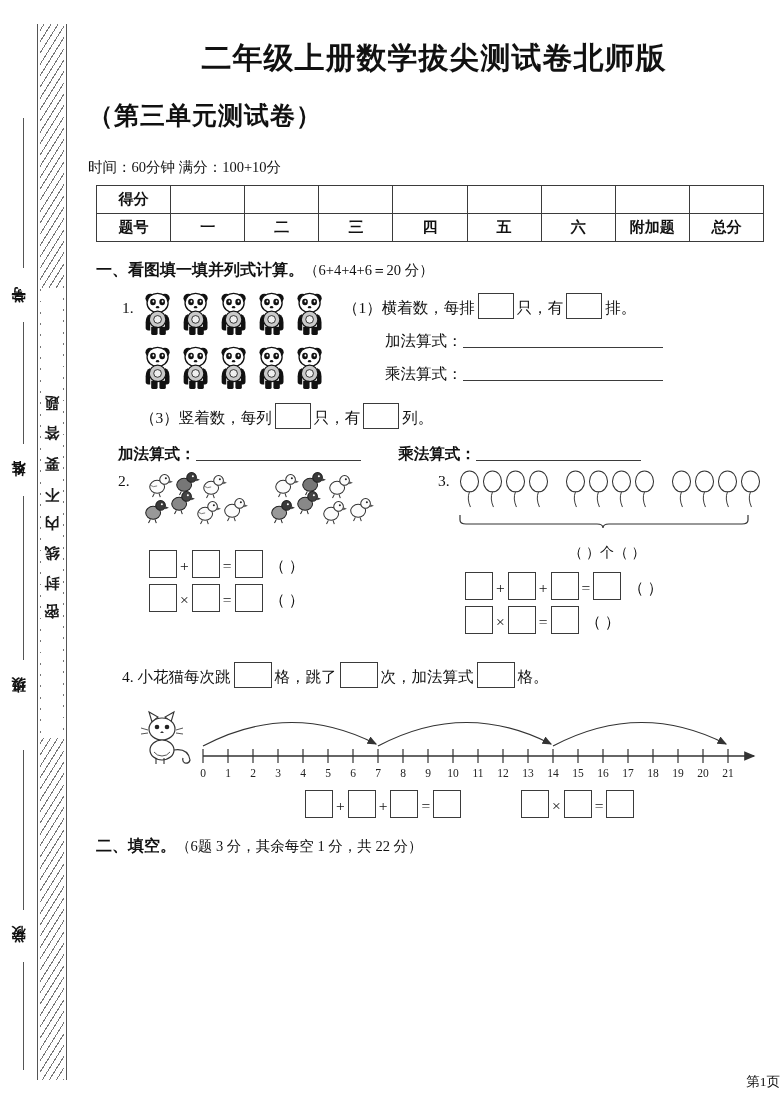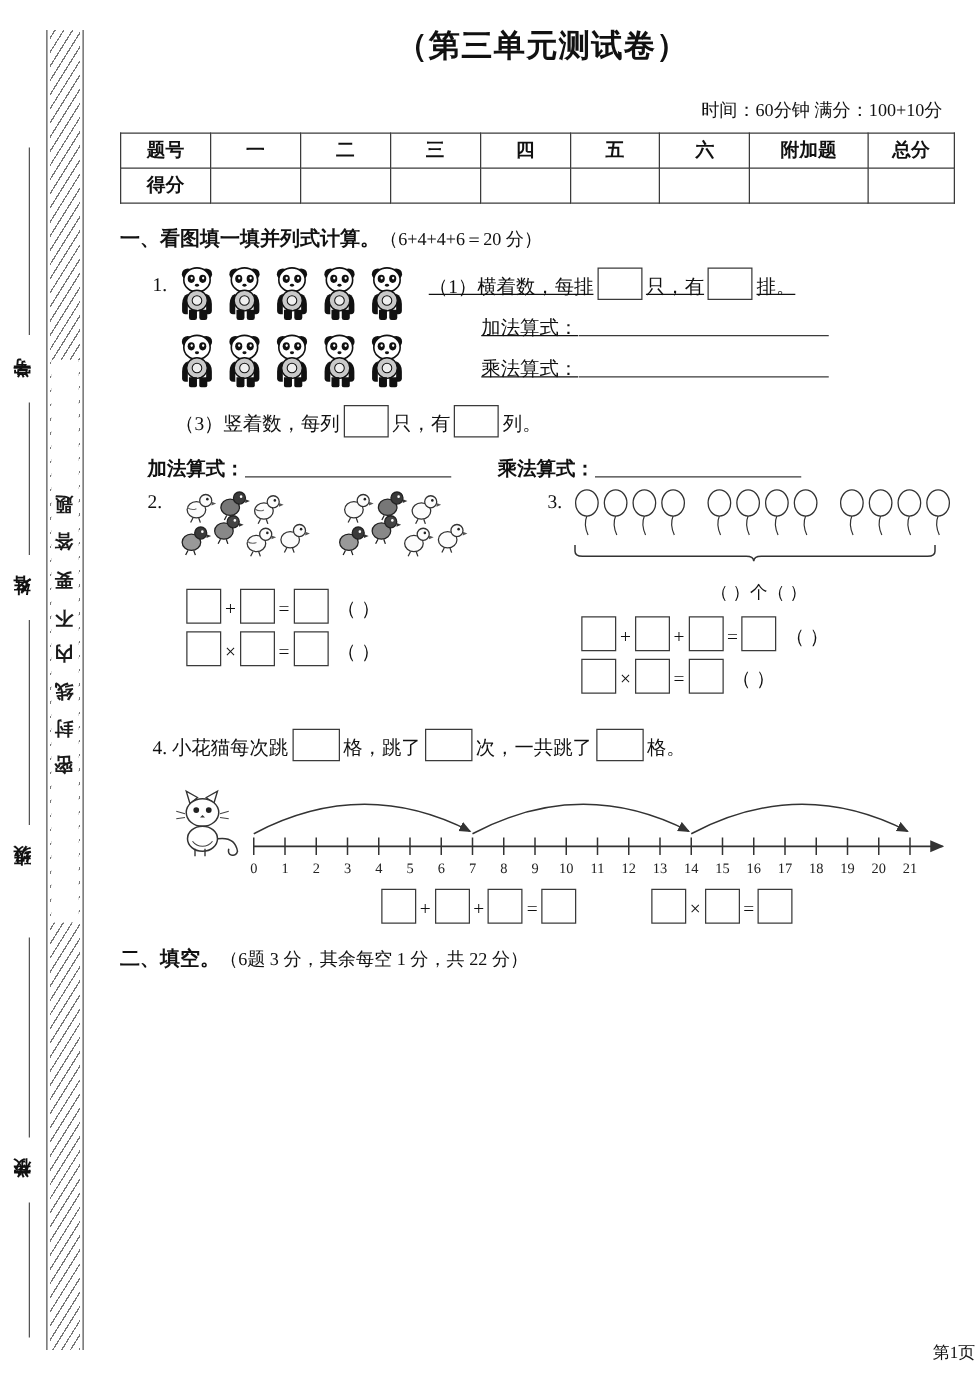--- a/index.html
+++ b/index.html
@@ -65,25 +65,25 @@
   #content {
     position: absolute; left: 88px; top: 0; width: 692px; height: 1103px;
   }
 
   #title {
     margin: 38px 0 0 0; text-align: center;
     font-size: 30px; font-weight: 700; letter-spacing: 1px;
     font-family: "Liberation Serif", serif;
   }
   #subtitle {
-    margin: 20px 0 0 0; text-align: center;
+    margin: 20px 0 0 0; text-align: left;
     font-size: 25px; font-weight: 700; letter-spacing: 1px;
   }
   #meta {
-    margin: 26px 26px 0 0; text-align: right; font-size: 14.5px;
+    margin: 26px 26px 0 0; text-align: left; font-size: 14.5px;
   }
 
   
   #score-table {
     margin: 8px 0 0 8px; border-collapse: collapse;
     width: 668px; table-layout: fixed;
   }
   #score-table td {
     border: 1px solid #3b3b3b;
     height: 28px; text-align: center; vertical-align: middle;
@@ -107,21 +107,21 @@
   .bx-lg { width: 36px; height: 26px; vertical-align: -6px; }
   .bx-sq { width: 28px; height: 28px; vertical-align: -7px; }
   .ul { display:inline-block; border-bottom:1px solid #3b3b3b; height:1.15em; vertical-align:-2px; }
 
   
   #q1 { position: relative; margin-top: 10px; height: 175px; }
   #q1-num { position:absolute; left:34px; top:8px; font-size:15.5px; }
   #panda-grid { position:absolute; left:52px; top:0px; width:190px; }
   .panda-row { display:flex; gap:1px; }
   .panda { width:37px; height:44px; }
-  #q1-right { position:absolute; left:255px; top:2px; width:430px; font-size:15.5px;text-decoration:underline; }
+  #q1-right { position:absolute; left:255px; top:2px; width:430px; font-size:15.5px; }
   #q1-right .ln { margin-bottom: 11px; }
   #q1-p2 { position:absolute; left:52px; top:112px; font-size:15.5px; }
   #q1-p2b { position:absolute; left:30px; top:152px; font-size:15.5px; width:640px;font-weight:bold; }
 
   
   #q23 { position: relative; height: 190px; margin-top: 4px; }
   #q2 { position:absolute; left:30px; top:0; width:320px; }
   #q3 { position:absolute; left:350px; top:0; width:342px; }
   .qnum { font-size:15.5px; font-weight:400; }
   .chick-cluster { position:relative; width:125px; height:58px; }
@@ -166,46 +166,47 @@
   <div class="info-label" style="top:668px; height:36px;">班级</div>
   <div class="info-line" style="top:496px; height:164px;"></div>
 
   <div class="info-label" style="top:918px; height:36px;">学校</div>
   <div class="info-line" style="top:750px; height:160px;"></div>
   <div class="info-line" style="top:962px; height:108px;"></div>
 </div>
 
 <div id="content">
 
+  <h1 id="title">二年级上册数学拔尖测试卷北师版</h1>
   <h2 id="subtitle">（第三单元测试卷）</h2>
   <div id="meta">时间：60分钟  满分：100+10分</div>
 
   <table id="score-table">
     <tbody>
         <tr>
+      <td>得分</td>
+      <td></td>
+      <td></td>
+      <td></td>
+      <td></td>
+      <td></td>
+      <td></td>
+      <td></td>
+      <td></td>
+    </tr>
+    <tr>
       <td class="hcell">题号</td>
       <td class="hcell">一</td>
       <td class="hcell">二</td>
       <td class="hcell">三</td>
       <td class="hcell">四</td>
       <td class="hcell">五</td>
       <td class="hcell">六</td>
       <td class="addcell">附加题</td>
       <td class="totcell">总分</td>
-    </tr>
-    <tr>
-      <td>得分</td>
-      <td></td>
-      <td></td>
-      <td></td>
-      <td></td>
-      <td></td>
-      <td></td>
-      <td></td>
-      <td></td>
     </tr>
   </tbody>
     </table>
 
   <div class="sec">
     <span>一、看图填一填并列式计算。</span><span class="pts">（6+4+4+6＝20 分）</span>
   </div>
 
   <div id="q1">
     <div id="q1-num">1.</div>
@@ -594,21 +595,21 @@
       <div class="eqrow" style="margin-left:24px;margin-top:6px;">
         <span class="bx bx-sq"></span><span>×</span><span class="bx bx-sq"></span><span>=</span><span class="bx bx-sq"></span>
         <span>（        ）</span>
       </div>
     </div>
   </div>
 
   <div id="q4">
     <div id="q4-text">
       <span>4.</span>
-      <span>小花猫每次跳</span><span class="bx bx-lg" style="width:38px;"></span><span>格，跳了</span><span class="bx bx-lg" style="width:38px;"></span><span>次，一共跳了</span><span class="bx bx-lg" style="width:38px;"></span><span>格。</span>
+      <span>小花猫每次跳</span><span class="bx bx-lg" style="width:38px;"></span><span>格，跳了</span><span class="bx bx-lg" style="width:38px;"></span><span>次，加法算式</span><span class="bx bx-lg" style="width:38px;"></span><span>格。</span>
     </div>
 
     <div id="numline">
 
       <svg style="position:absolute;left:-2px;top:4px;" width="62" height="60" viewBox="0 0 62 60">
         <path d="M14 14 l-3 -10 l9 5 z" fill="#fff" stroke="#333" stroke-width="1.1"></path>
         <path d="M33 14 l3 -10 l-9 5 z" fill="#fff" stroke="#333" stroke-width="1.1"></path>
         <ellipse cx="24" cy="21" rx="13" ry="11" fill="#fff" stroke="#333" stroke-width="1.2"></ellipse>
         <circle cx="19" cy="19" r="2.3" fill="#222"></circle>
           <circle cx="29" cy="19" r="2.3" fill="#222"></circle>

